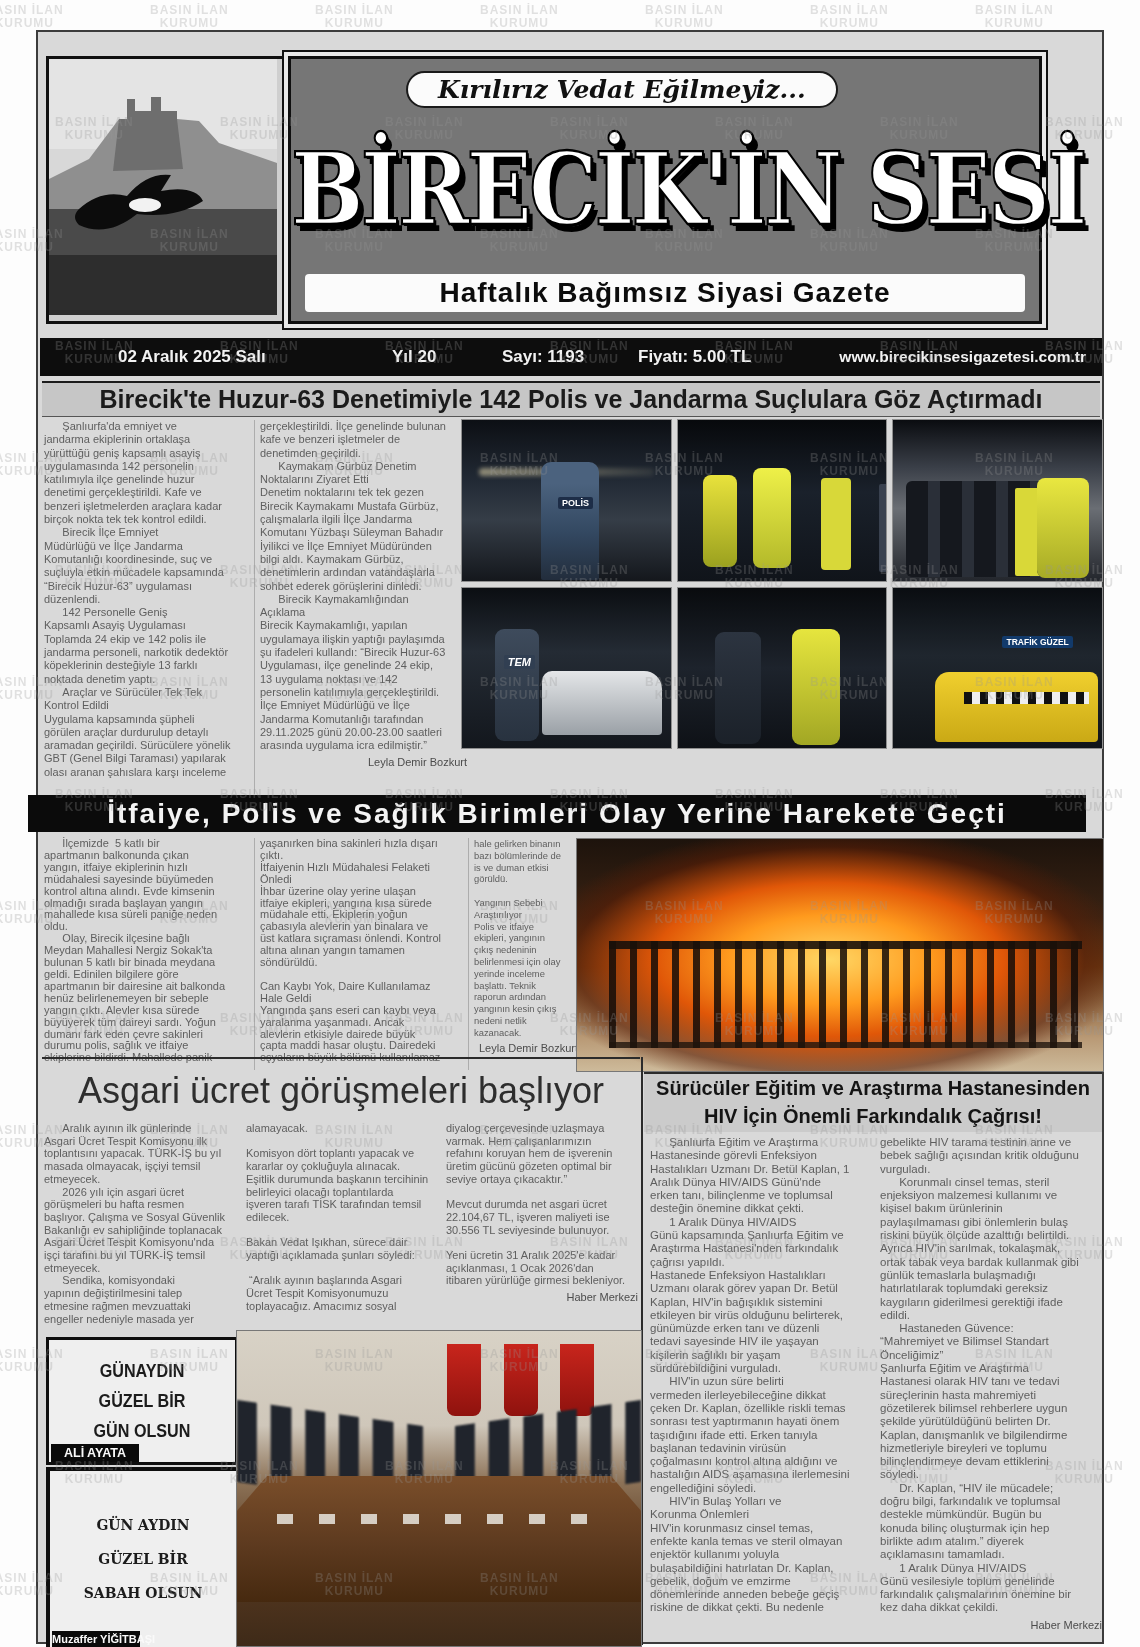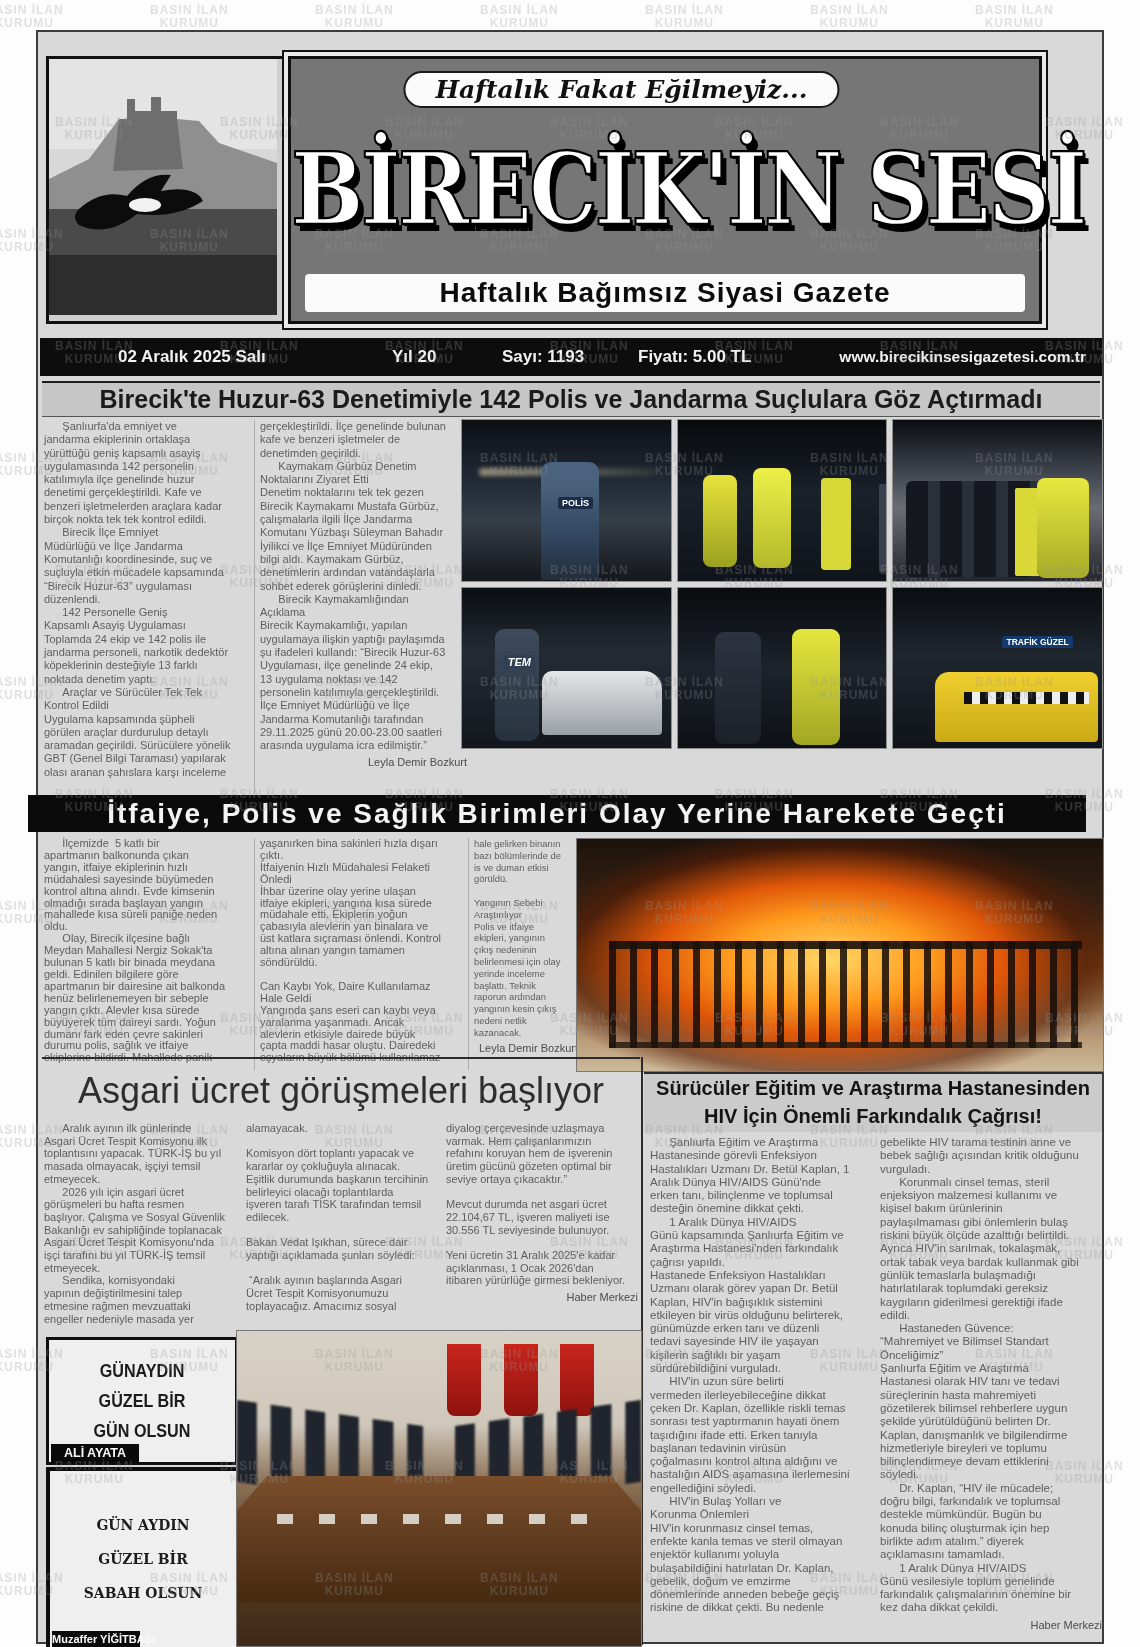--- a/index.html
+++ b/index.html
@@ -136,21 +136,21 @@
       <rect x="0" y="0" width="228" height="90" fill="#e4e4e4"></rect>
       <path d="M0,120 L40,100 L70,60 L78,60 L78,40 L86,40 L86,52 L102,52 L102,38 L112,38 L112,52 L128,52 L128,60 L150,62 L170,84 L228,104 L228,256 L0,256 Z" fill="#8f8f8f"></path>
       <path d="M70,60 L78,60 L78,40 L86,40 L86,52 L102,52 L102,38 L112,38 L112,52 L128,52 L128,60 L134,110 L64,112 Z" fill="#6e6e6e"></path>
       <rect x="0" y="150" width="228" height="106" fill="#4a4a4a"></rect>
       <rect x="0" y="196" width="228" height="60" fill="#2d2d2d"></rect>
       <path d="M30,150 q22,-20 48,-13 q20,-24 44,-21 l-10,16 q34,-6 42,10 q-28,18 -66,13 q-30,24 -58,11 q-8,-8 0,-16 z" fill="#0c0c0c"></path>
       <ellipse cx="96" cy="146" rx="16" ry="7" fill="#f2f2f2"></ellipse>
     </svg>
   </div>
   <div class="masthead">
-    <div class="slogan">Haftalık Fakat Eğilmeyiz...</div>
+    <div class="slogan">Kırılırız Vedat Eğilmeyiz...</div>
     <div class="mast-title">BİRECİK'İN SESİ</div>
     <div class="mast-sub">Haftalık Bağımsız Siyasi Gazete</div>
   </div>
 
   <div class="datebar">
     <span class="d-date">02 Aralık 2025 Salı</span>
     <span class="d-yil">Yıl 20</span>
     <span class="d-sayi">Sayı: 1193</span>
     <span class="d-fiyat">Fiyatı:  5.00 TL</span>
     <span class="d-site">www.birecikinsesigazetesi.com.tr</span>

